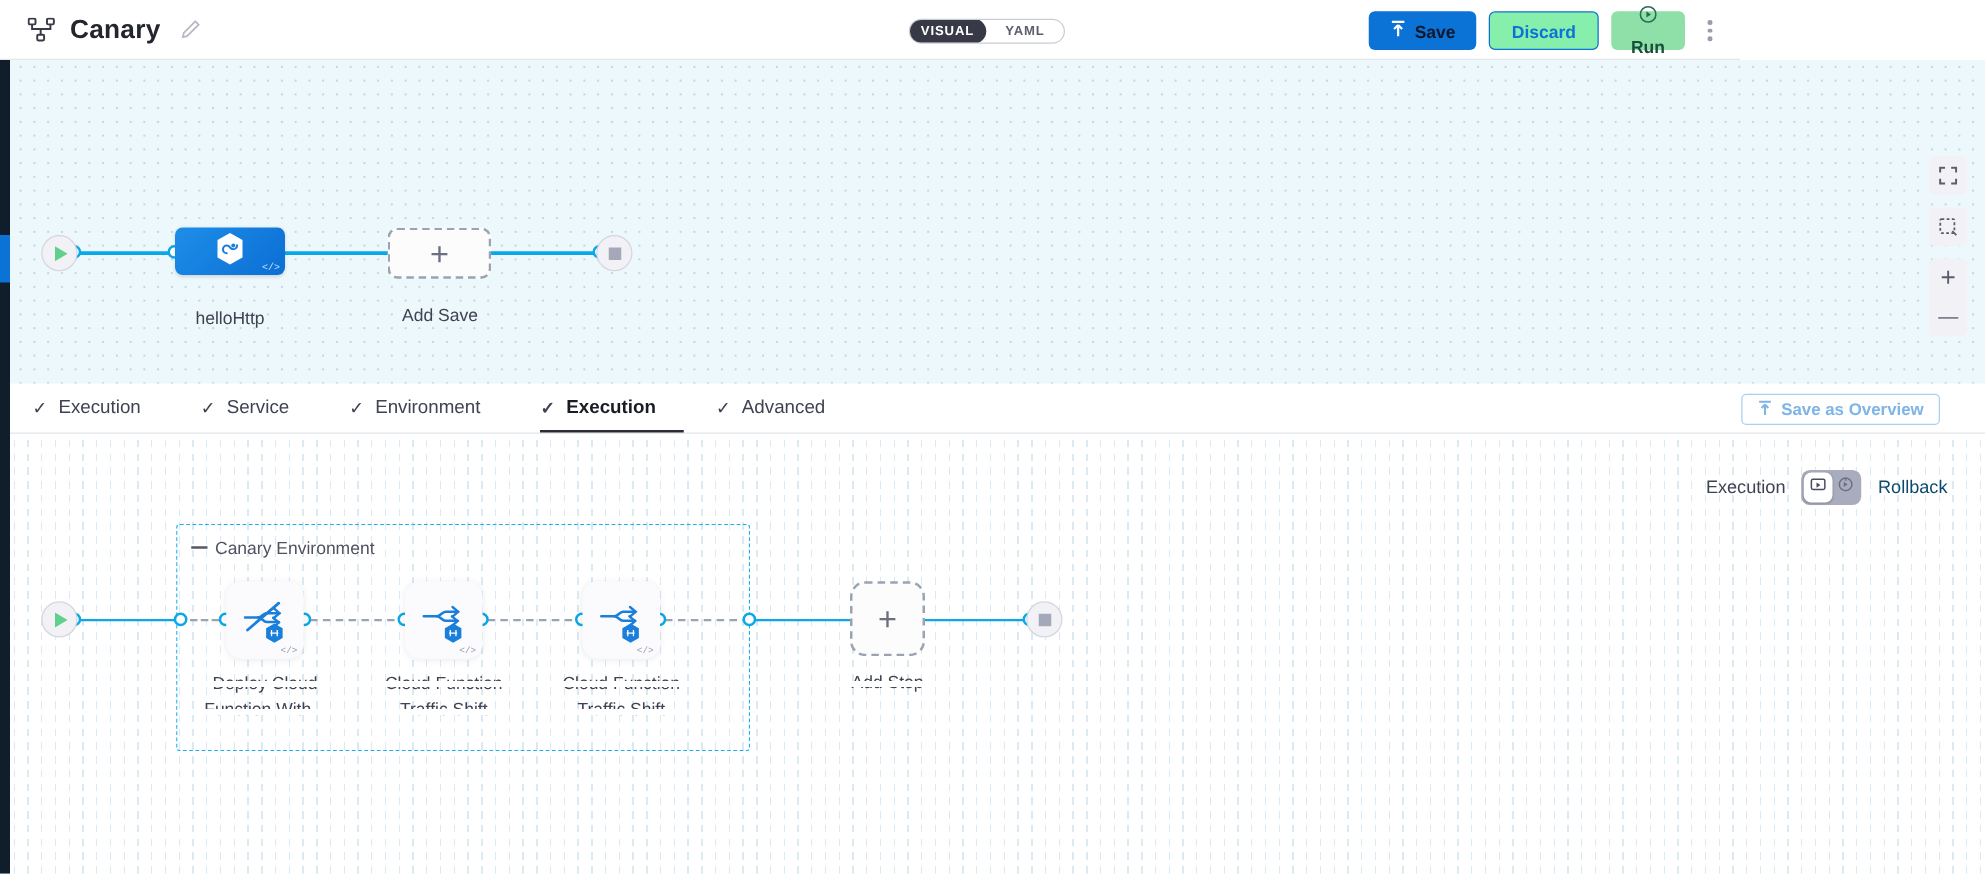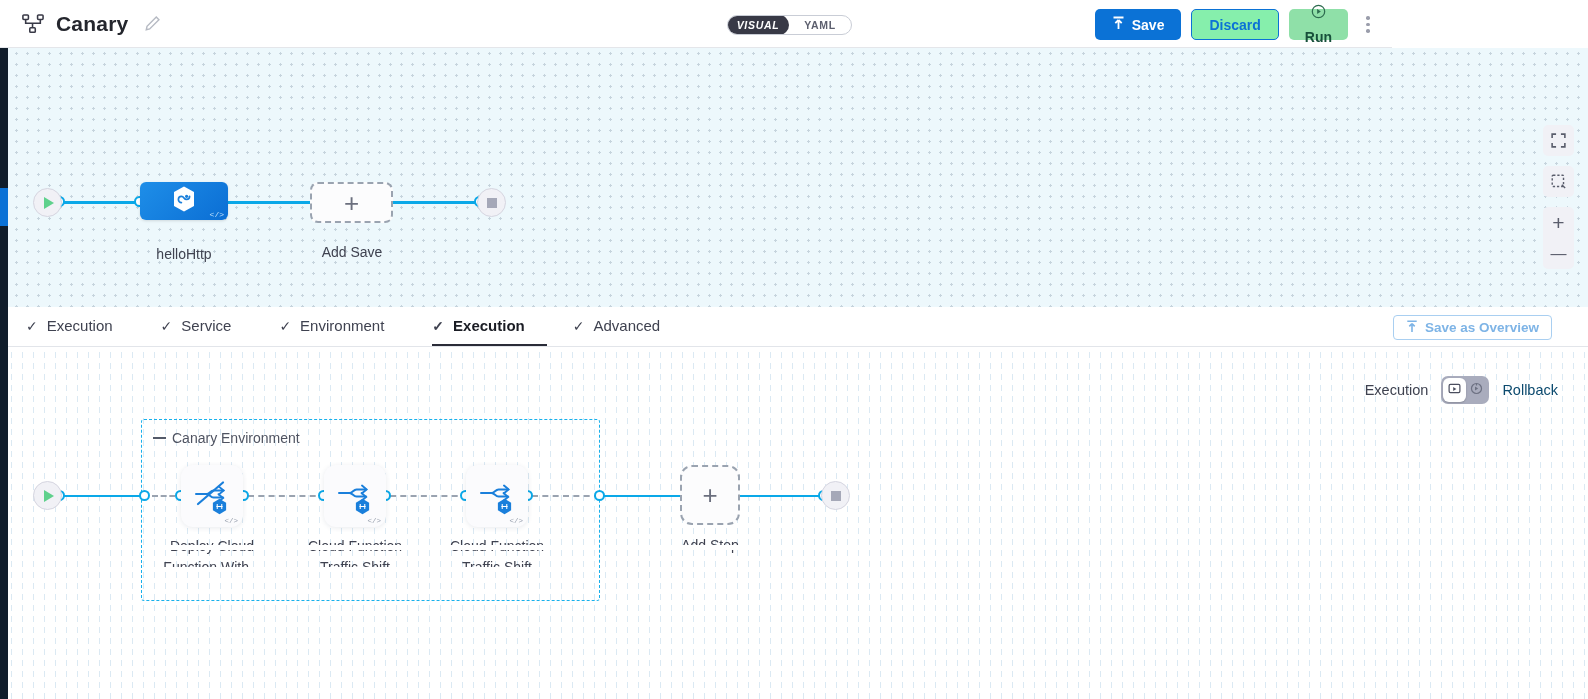--- a/index.html
+++ b/index.html
@@ -41,39 +41,38 @@
     background: #ffffff; display: flex; align-items: stretch; overflow: hidden;
   }
   .seg {
     flex: 1; display: flex; align-items: center; justify-content: center;
     font-size: 10.5px; font-weight: bold; letter-spacing: .7px;
     color: #5c5f6e;
   }
   .seg.active {
     background: #383946; color: #ffffff; border-radius: 11px;
     margin: -1px 0 -1px -1px;
-    font-style: italic;
   }
 
   .hdr-right {
     position: absolute; right: 14px; top: 9px;
     display: flex; align-items: center; gap: 10px;
   }
   .unsaved {
     height: 31px; padding: 0 15px; border-radius: 5px; background: #f0f1f5;
     display: flex; align-items: center; gap: 8px;
     font-size: 13.5px; font-weight: bold; color: #f26722;
   }
   .unsaved-dot { width: 9px; height: 9px; border-radius: 50%; background: #f26722; }
   .btn {
     height: 31px; border-radius: 5px; display: flex; align-items: center;
     justify-content: center; gap: 7px; font-size: 14px; font-weight: bold;
     cursor: pointer; white-space: nowrap;
   }
-  .btn-save { background: #0b72d6; color: #ffffff; padding: 0 17px; }
+  .btn-save { background: #0b72d6; color: #0f172a; padding: 0 17px; }
   .btn-discard { background: #86efac; color: #0b72d6; border: 1px solid #0b72d6; padding: 0 17px; }
   .btn-run { background: #8fe0a8; color: #17503a; padding: 0 16px; flex-direction: column; }
   .kebab {
     width: 20px; height: 31px; display: flex; flex-direction: column;
     align-items: center; justify-content: center; gap: 3px; cursor: pointer;
   }
   .kebab i { width: 3.5px; height: 3.5px; border-radius: 50%; background: #9a9dab; display:block; }
 
   
   .canvas-top {

